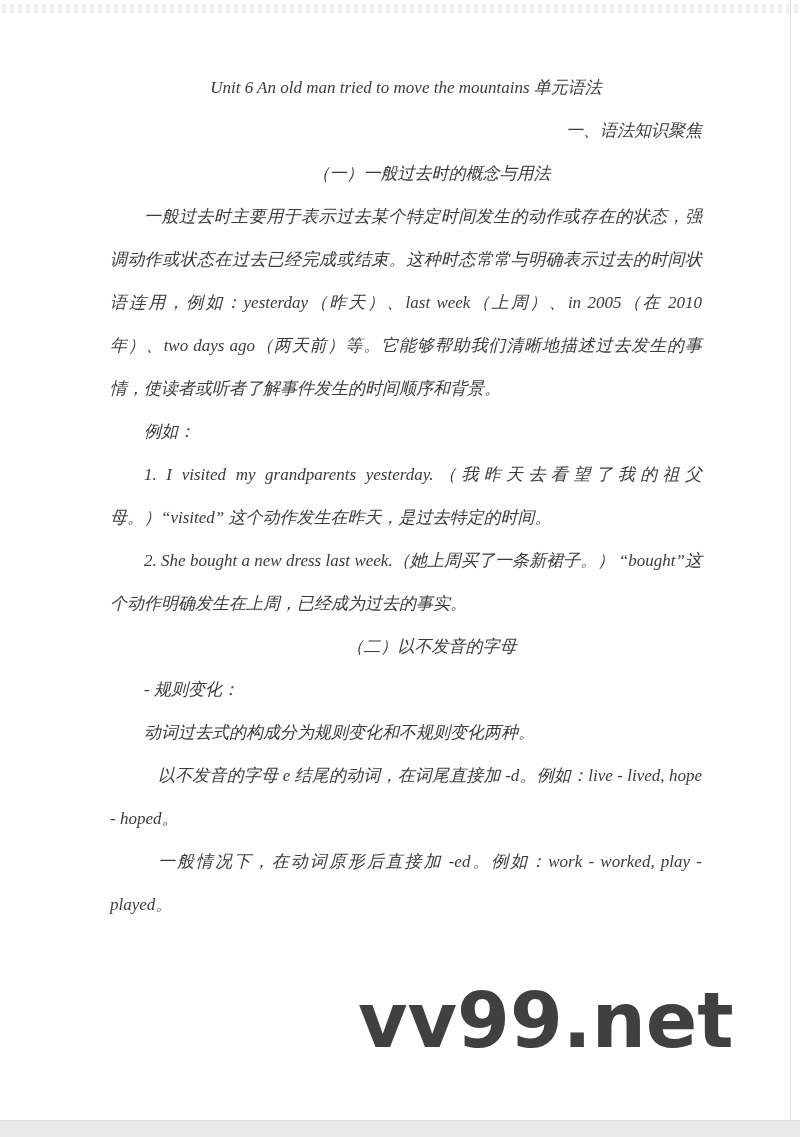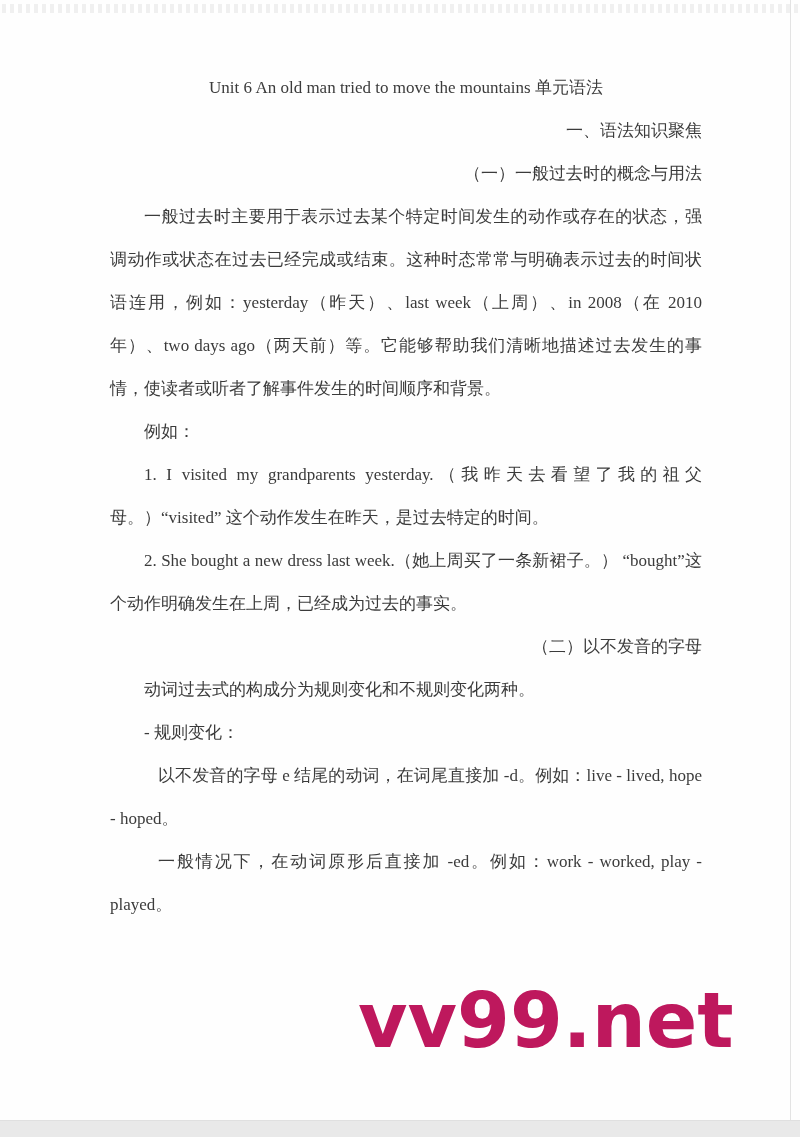--- a/index.html
+++ b/index.html
@@ -46,47 +46,48 @@
     box-sizing: border-box;
   }
   .watermark {
     position: absolute;
     left: 358px;
     top: 983px;
     font-family: "DejaVu Sans", sans-serif;
     font-weight: bold;
     font-size: 76px;
     line-height: 1;
-    color: #be185d;
+    color: #404040;
     letter-spacing: 0px;
     user-select: none;
   }
   .content {
     position: absolute;
     left: 110px;
     top: 66px;
     width: 592px;
     font-size: 17px;
     line-height: 43px;
     color: #3b3b3b;
+    font-style: italic;
   }
   .content p {
     margin: 0;
     text-align: justify;
   }
   p.title {
     text-align: center;
     text-indent: 0;
   }
   p.h1 {
     text-align: right;
     text-indent: 40px;
   }
   p.h2 {
-    text-align: right;
+    text-align: center;
     text-indent: 51px;
   }
   p.ind2 { text-indent: 34px; }
   p.ind3 { text-indent: 48px; }
 </style>
 </head>
 <body>
 
 <div class="page">
 
@@ -95,34 +96,34 @@
 
   <div class="watermark">vv99.net</div>
 
   <div class="content">
     <p class="title">Unit 6 An old man tried to move the mountains 单元语法</p>
 
     <p class="h1">一、语法知识聚焦</p>
 
     <p class="h2">（一）一般过去时的概念与用法</p>
 
-    <p class="ind2">一般过去时主要用于表示过去某个特定时间发生的动作或存在的状态，强调动作或状态在过去已经完成或结束。这种时态常常与明确表示过去的时间状语连用，例如：yesterday（昨天）、last week（上周）、in 2008（在 2010 年）、two days ago（两天前）等。它能够帮助我们清晰地描述过去发生的事情，使读者或听者了解事件发生的时间顺序和背景。</p>
+    <p class="ind2">一般过去时主要用于表示过去某个特定时间发生的动作或存在的状态，强调动作或状态在过去已经完成或结束。这种时态常常与明确表示过去的时间状语连用，例如：yesterday（昨天）、last week（上周）、in 2005（在 2010 年）、two days ago（两天前）等。它能够帮助我们清晰地描述过去发生的事情，使读者或听者了解事件发生的时间顺序和背景。</p>
 
     <p class="ind2">例如：</p>
 
     <p class="ind2">1. I visited my grandparents yesterday.（我昨天去看望了我的祖父母。）“visited” 这个动作发生在昨天，是过去特定的时间。</p>
 
     <p class="ind2">2. She bought a new dress last week.（她上周买了一条新裙子。） “bought”这个动作明确发生在上周，已经成为过去的事实。</p>
 
     <p class="h2">（二）以不发音的字母</p>
 
 
+    <p class="ind2">- 规则变化：</p>
+
     <p class="ind2">动词过去式的构成分为规则变化和不规则变化两种。</p>
-
-    <p class="ind2">- 规则变化：</p>
 
     <p class="ind3">以不发音的字母 e 结尾的动词，在词尾直接加 -d。例如：live - lived, hope - hoped。</p>
 
     <p class="ind3">一般情况下，在动词原形后直接加 -ed。例如：work - worked, play - played。</p>
 
   </div>
 
   <div class="bottom-bar"></div>
 </div>
 

